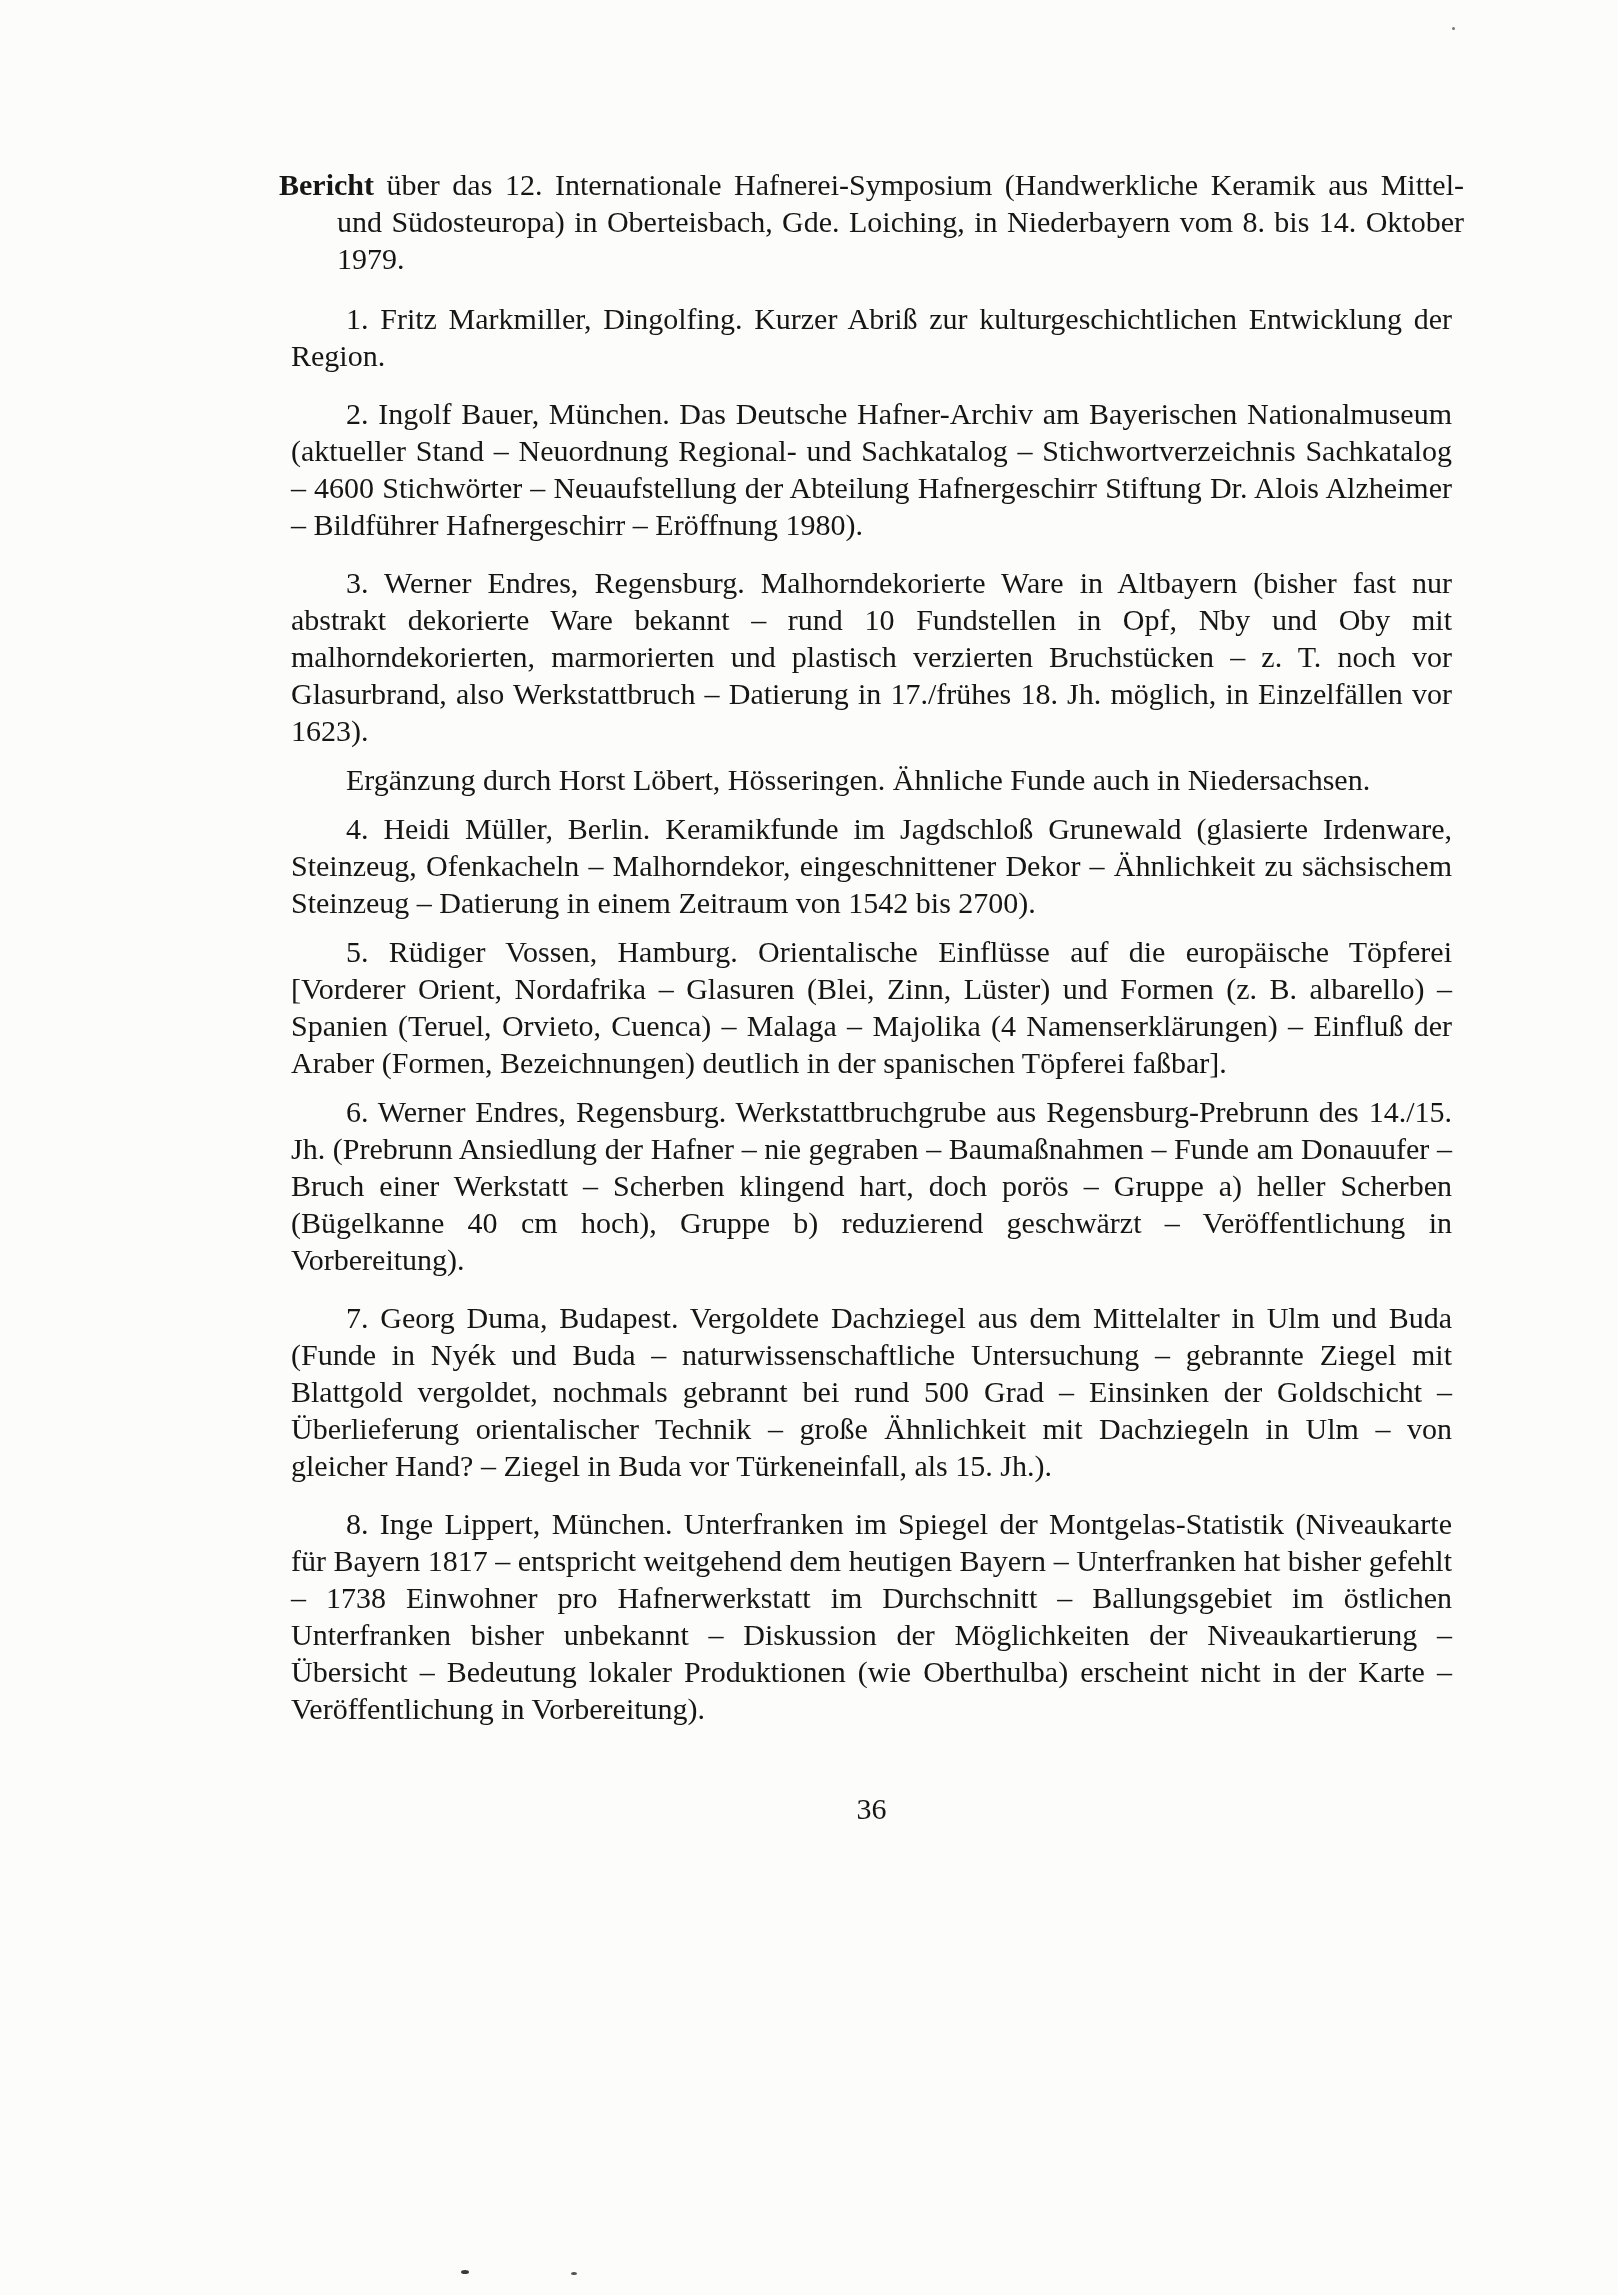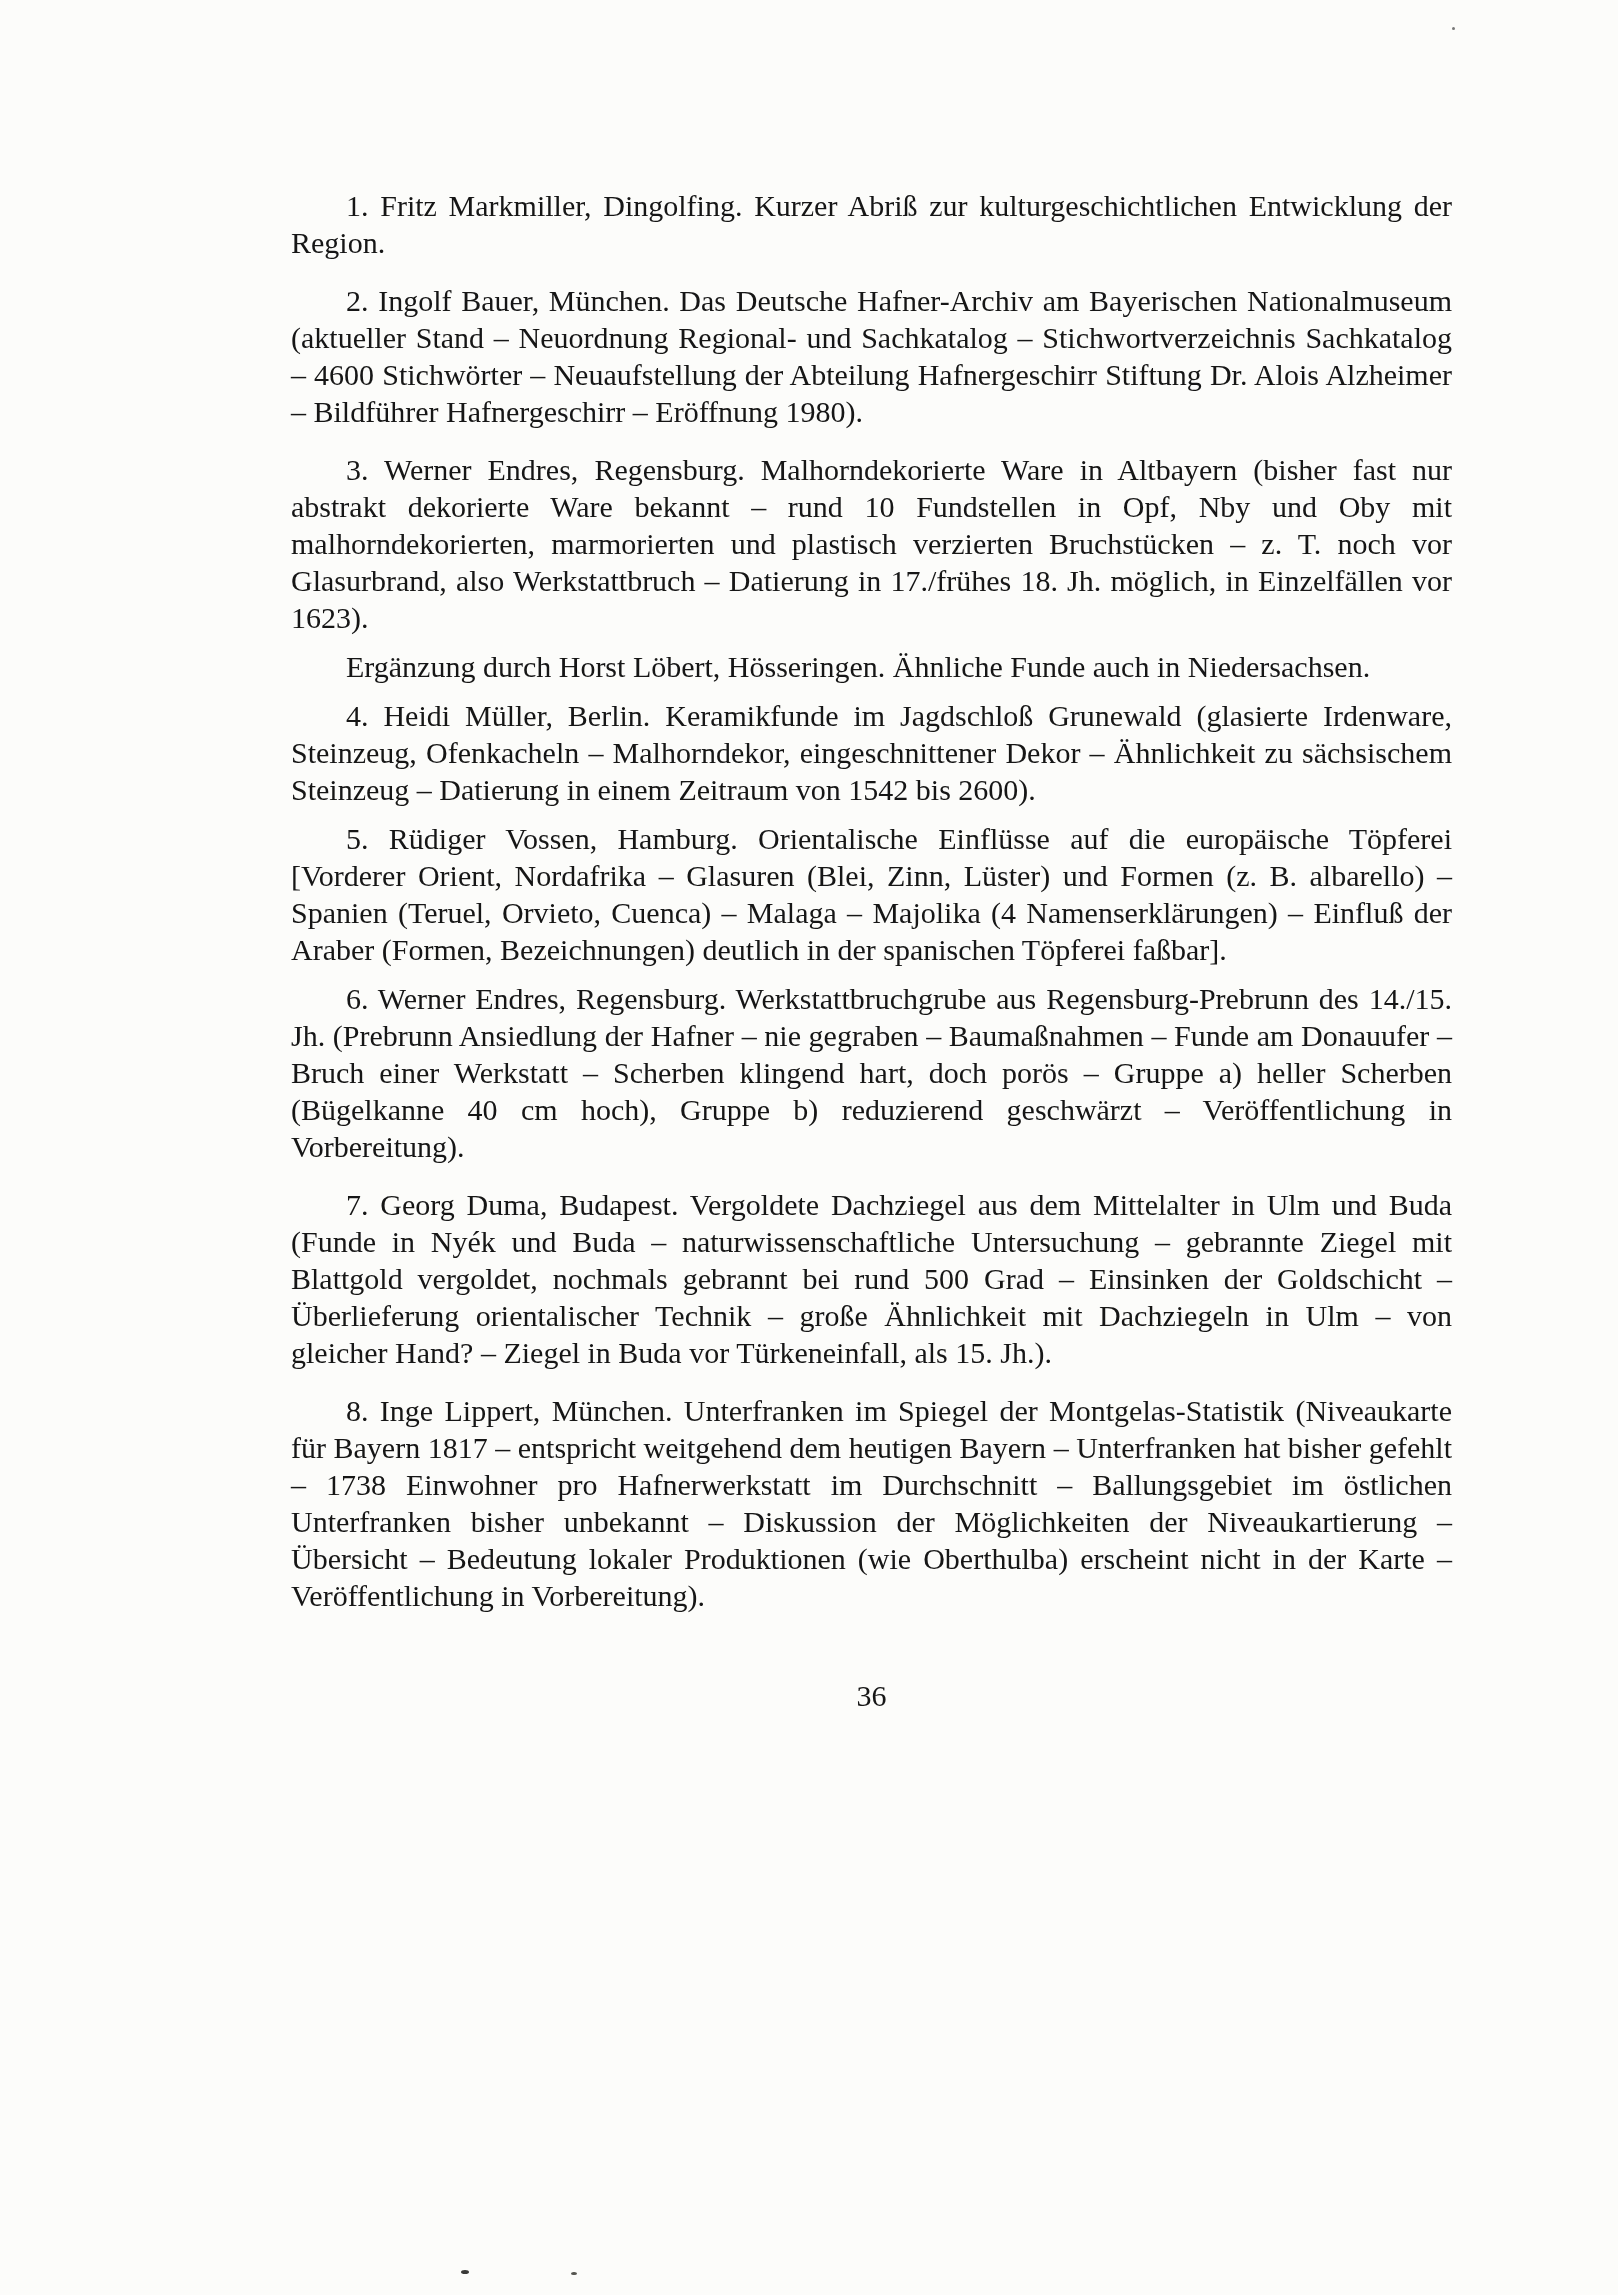--- a/index.html
+++ b/index.html
@@ -54,27 +54,28 @@
   }
   .speck-1 { left: 1452px; top: 27px;  width: 3.2px; height: 3.2px; }
   .speck-2 { left: 461px;  top: 2270px; width: 8px; height: 4px; background:#3a3a38; }
   .speck-3 { left: 571px;  top: 2272px; width: 5.7px;  height: 3.2px; background:#55554f; }
 </style>
 </head>
 <body>
 
 <div class="page">
   <div class="content">
+    <p class="title"><span class="lead">Bericht</span><span> über das 12. Internationale Hafnerei-Symposium (Handwerkliche Keramik aus Mittel- und Südosteuropa) in Oberteisbach, Gde. Loiching, in Niederbayern vom 8. bis 14. Oktober 1979.</span></p>
 
     <div id="paragraphs">
         <p class="para spaced">1. Fritz Markmiller, Dingolfing. Kurzer Abriß zur kulturgeschichtlichen Entwicklung der Region.</p>
         <p class="para spaced">2. Ingolf Bauer, München. Das Deutsche Hafner-Archiv am Bayerischen Nationalmuseum (aktueller Stand – Neuordnung Regional- und Sachkatalog – Stichwortverzeichnis Sachkatalog – 4600 Stichwörter – Neuaufstellung der Abteilung Hafnergeschirr Stiftung Dr. Alois Alzheimer – Bildführer Hafnergeschirr – Eröffnung 1980).</p>
         <p class="para spaced">3. Werner Endres, Regensburg. Malhorndekorierte Ware in Altbayern (bisher fast nur abstrakt dekorierte Ware bekannt – rund 10 Fundstellen in Opf, Nby und Oby mit malhorndekorierten, marmorierten und plastisch verzierten Bruchstücken – z. T. noch vor Glasurbrand, also Werkstattbruch – Datierung in 17./frühes 18. Jh. möglich, in Einzelfällen vor 1623).</p>
         <p class="para">Ergänzung durch Horst Löbert, Hösseringen. Ähnliche Funde auch in Niedersachsen.</p>
-        <p class="para">4. Heidi Müller, Berlin. Keramikfunde im Jagdschloß Grunewald (glasierte Irdenware, Steinzeug, Ofenkacheln – Malhorndekor, eingeschnittener Dekor – Ähnlichkeit zu sächsischem Steinzeug – Datierung in einem Zeitraum von 1542 bis 2600).</p>
+        <p class="para">4. Heidi Müller, Berlin. Keramikfunde im Jagdschloß Grunewald (glasierte Irdenware, Steinzeug, Ofenkacheln – Malhorndekor, eingeschnittener Dekor – Ähnlichkeit zu sächsischem Steinzeug – Datierung in einem Zeitraum von 1542 bis 2700).</p>
         <p class="para">5. Rüdiger Vossen, Hamburg. Orientalische Einflüsse auf die europäische Töpferei [Vorderer Orient, Nordafrika – Glasuren (Blei, Zinn, Lüster) und Formen (z. B. albarello) – Spanien (Teruel, Orvieto, Cuenca) – Malaga – Majolika (4 Namenserklärungen) – Einfluß der Araber (Formen, Bezeichnungen) deutlich in der spanischen Töpferei faßbar].</p>
         <p class="para">6. Werner Endres, Regensburg. Werkstattbruchgrube aus Regensburg-Prebrunn des 14./15. Jh. (Prebrunn Ansiedlung der Hafner – nie gegraben – Baumaßnahmen – Funde am Donauufer – Bruch einer Werkstatt – Scherben klingend hart, doch porös – Gruppe a) heller Scherben (Bügelkanne 40 cm hoch), Gruppe b) reduzierend geschwärzt – Veröffentlichung in Vorbereitung).</p>
         <p class="para spaced">7. Georg Duma, Budapest. Vergoldete Dachziegel aus dem Mittelalter in Ulm und Buda (Funde in Nyék und Buda – naturwissenschaftliche Untersuchung – gebrannte Ziegel mit Blattgold vergoldet, nochmals gebrannt bei rund 500 Grad – Einsinken der Goldschicht – Überlieferung orientalischer Technik – große Ähnlichkeit mit Dachziegeln in Ulm – von gleicher Hand? – Ziegel in Buda vor Türkeneinfall, als 15. Jh.).</p>
         <p class="para spaced">8. Inge Lippert, München. Unterfranken im Spiegel der Montgelas-Statistik (Niveaukarte für Bayern 1817 – entspricht weitgehend dem heutigen Bayern – Unterfranken hat bisher gefehlt – 1738 Einwohner pro Hafnerwerkstatt im Durchschnitt – Ballungsgebiet im östlichen Unterfranken bisher unbekannt – Diskussion der Möglichkeiten der Niveaukartierung – Übersicht – Bedeutung lokaler Produktionen (wie Oberthulba) erscheint nicht in der Karte – Veröffentlichung in Vorbereitung).</p>
       </div>
 
     <div class="page-number">36</div>
   </div>
 
   <div class="speck speck-1"></div>

